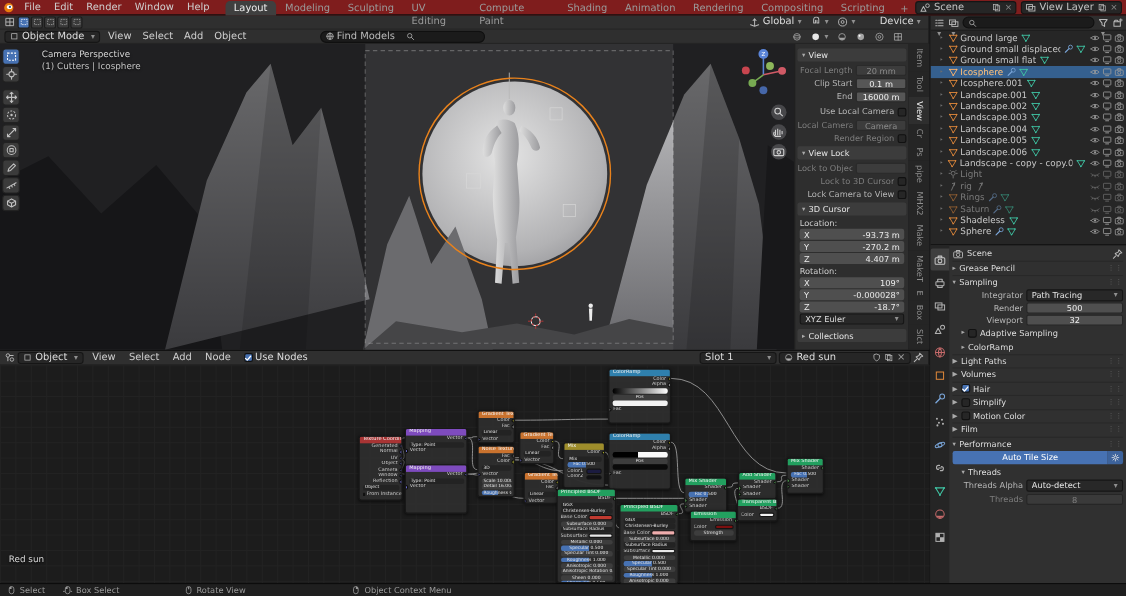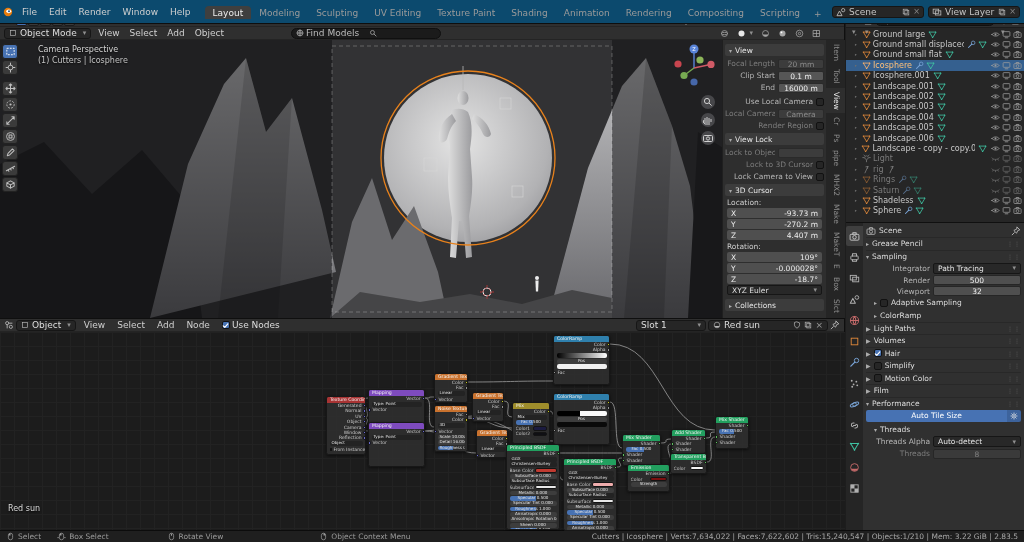--- a/index.html
+++ b/index.html
@@ -3,21 +3,21 @@
 <meta charset="utf-8">
 <style>
   *{margin:0;padding:0;box-sizing:border-box;-webkit-font-smoothing:antialiased}
   html,body{width:1024px;height:542px;overflow:hidden;background:#1d1d1d;
     font-family:"DejaVu Sans","Liberation Sans",sans-serif;font-size:9px;color:#c3c3c3}
   #app{position:relative;width:1024px;height:542px}
   .icon{display:inline-block;width:10px;height:10px;flex:none;color:#b8b8b8}
   .icon svg{width:100%;height:100%;display:block}
   .dd::after{content:"\25BE";font-size:7px;color:#909090;margin-left:3px}
   
-  #topbar{position:absolute;left:0;top:0;width:1024px;height:24px;background:#0c4a6e;
+  #topbar{position:absolute;left:0;top:0;width:1024px;height:14px;background:#7f1d1d;
     display:flex;align-items:center;border-bottom:1px solid #0e0e0e;z-index:30}
   #topbar-menus{display:flex;align-items:center}
   .menu-item{padding:0 6px;color:#cfcfcf;cursor:default}
   #ws-tabs{display:flex;align-items:flex-end;height:14px;margin-left:8px}
   .ws-tab{padding:1px 8px;height:13px;line-height:12px;color:#9a9a9a;border-radius:4px 4px 0 0}
   .ws-tab.active{background:#3f3f3f;color:#ececec}
   .ws-plus{padding:0 6px;color:#9a9a9a}
   #topbar-right{margin-left:auto;display:flex;gap:4px;align-items:center;padding-right:4px}
   .id-block{display:flex;align-items:center;gap:3px;background:#262626;border:1px solid #151515;
     border-radius:3px;height:12px;padding:0 3px;min-width:92px}
@@ -152,21 +152,21 @@
         <div class="menu-item">Edit</div>
         <div class="menu-item">Render</div>
         <div class="menu-item">Window</div>
         <div class="menu-item">Help</div>
       </nav>
     <div id="ws-tabs">
         <div class="ws-tab active">Layout</div>
         <div class="ws-tab">Modeling</div>
         <div class="ws-tab">Sculpting</div>
         <div class="ws-tab">UV Editing</div>
-        <div class="ws-tab">Texture Paint</div>
+        <div class="ws-tab">Compute Paint</div>
         <div class="ws-tab">Shading</div>
         <div class="ws-tab">Animation</div>
         <div class="ws-tab">Rendering</div>
         <div class="ws-tab">Compositing</div>
         <div class="ws-tab">Scripting</div>
         <div class="ws-plus">+</div>
       </div>
     <div id="topbar-right">
       <div class="id-block">
         <span class="icon">
@@ -1909,15 +1909,14 @@
         <div class="hint">
           <span class="icon" style="color: rgb(154, 154, 154); width: 9px; height: 9px;">
             <svg viewBox="0 0 12 12">
               <rect x="3.2" y="1.6" width="5.6" height="8.8" rx="2.8" fill="none" stroke="currentColor"></rect>
               <path d="M8.8 4.6V4.2A2.8 2.8 0 0 0 6 1.6v3z" fill="currentColor"></path>
             </svg>
           </span>
           <span>Object Context Menu</span>
         </div>
       </div>
-    <span id="sb-stats">Cutters | Icosphere | Verts:7,634,022 | Faces:7,622,602 | Tris:15,240,547 | Objects:1/210 | Mem: 3.22 GiB | 2.83.5</span>
   </footer>
 </div>
 
 </body></html>

